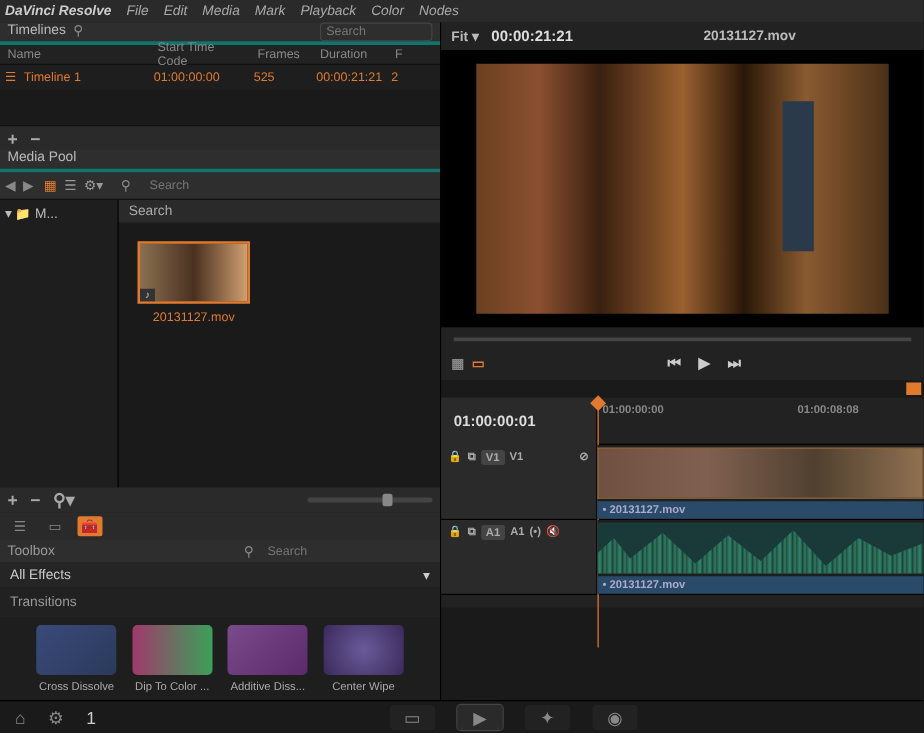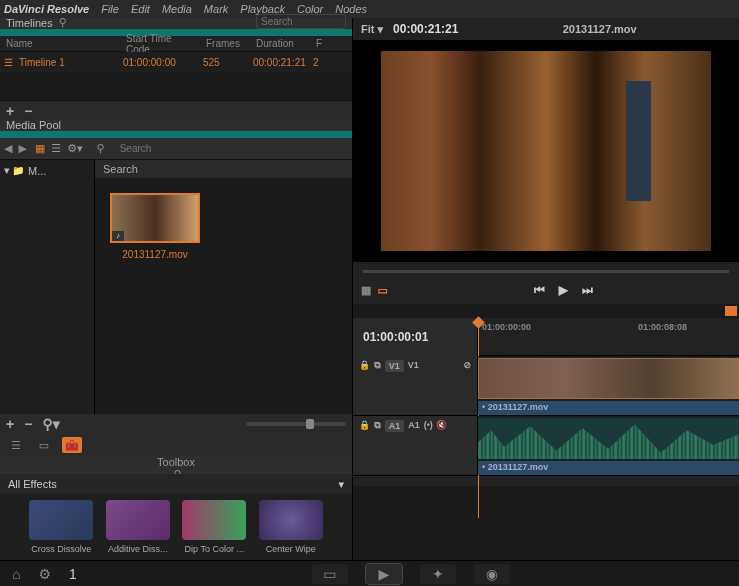--- a/index.html
+++ b/index.html
@@ -4,21 +4,21 @@
 <style>
 * { margin: 0; padding: 0; box-sizing: border-box; font-family: Arial, sans-serif; }
 body { background: #1a1a1a; color: #999; font-size: 11px; width: 739px; height: 586px; overflow: hidden; }
 .menubar { background: #2a2a2a; height: 18px; display: flex; align-items: center; padding: 0 4px; font-style: italic; }
 .menubar .app { color: #ccc; font-weight: bold; margin-right: 12px; }
 .menubar .item { color: #aaa; margin-right: 12px; cursor: pointer; }
 .main { display: flex; height: 542px; }
 .left { width: 353px; display: flex; flex-direction: column; border-right: 1px solid #000; }
 .right { flex: 1; display: flex; flex-direction: column; font-weight: bold; }
 
-.panel-header { background: #2e2e2e; height: 18px; display: flex; align-items: flex-end; padding: 0 6px; color: #bbb; border-bottom: 7px solid #0f766e; }
+.panel-header { background: #2e2e2e; height: 18px; display: flex; align-items: flex-start; padding: 0 6px; color: #bbb; border-bottom: 3px solid #0f766e; }
 .panel-header .title { flex: 0 0 auto; }
 .panel-header input { background: transparent; border: 1px solid #444; border-radius: 3px; color: #888; padding: 1px 4px; font-size: 10px; margin-left: auto; width: 90px; }
 .search-icon { color: #888; margin-right: 3px; margin-left: 6px; }
 
 .timelines-cols { display: flex; background: #222; height: 16px; align-items: center; color: #888; font-size: 10px; border-bottom: 1px solid #111;}
 .timelines-cols div { padding: 0 6px; }
 .tc-name { width: 120px; }
 .tc-start { width: 80px; }
 .tc-frames { width: 50px; }
 .tc-dur { width: 60px; }
@@ -49,21 +49,21 @@
 .clip-thumb .img { width: 90px; height: 50px; border: 2px solid #e07a2e; background: linear-gradient(90deg, #8a7050 0%, #4a3020 50%, #d0a070 100%); position: relative; }
 .clip-thumb .aud-badge { position: absolute; bottom: 0; left: 0; width: 12px; height: 10px; background: #333; color: #ccc; font-size: 8px; text-align: center; }
 .clip-thumb .label { color: #e07a2e; text-align: center; margin-top: 6px; font-size: 10px; }
 
 .mp-bottom-bar { background: #2a2a2a; height: 20px; display: flex; align-items: center; padding: 0 6px; gap: 10px; }
 
 .edit-tabs { background: #2a2a2a; height: 22px; display: flex; align-items: center; padding: 0 6px; gap: 8px; }
 .edit-tabs span { width: 20px; height: 16px; display: inline-flex; align-items: center; justify-content: center; cursor: pointer; color: #888; }
 .edit-tabs .active { background: #e07a2e; color: #222; border-radius: 2px; }
 
-.toolbox-header { background: #2e2e2e; height: 18px; display: flex; align-items: center; padding: 0 6px; flex-direction: column; }
+.toolbox-header { background: #2e2e2e; height: 18px; display: flex; align-items: center; padding: 0 6px; }
 .toolbox-header input { background: transparent; border: none; color: #888; font-size: 10px; margin-left: 8px; }
 .all-effects { background: #252525; height: 20px; padding: 4px 8px; color: #ccc; display: flex; align-items: center; justify-content: space-between; }
 .transitions-label { padding: 6px 8px; color: #999; background: #212121; }
 .transitions-row { display: flex; gap: 10px; padding: 6px 28px; background: #1e1e1e; }
 .trans-item { width: 70px; text-align: center; }
 .trans-thumb { width: 64px; height: 40px; border-radius: 4px; margin: 0 auto 4px; }
 .tc1 { background: linear-gradient(135deg, #3a4a7a, #2a3a5a); }
 .tc2 { background: linear-gradient(135deg, #7a4a8a, #5a2a6a); }
 .tc3 { background: linear-gradient(90deg, #a03a6a, #3aa05a); }
 .tc4 { background: radial-gradient(circle, #6a5a9a, #3a2a5a); }
@@ -216,32 +216,33 @@
     <div class="toolbox-header">
       <span>Toolbox</span>
       <span style="flex:1"></span>
       <span class="search-icon">⚲</span>
       <input placeholder="Search" style="">
     </div>
     <div class="all-effects">
       <span>All Effects</span>
       <span>▾</span>
     </div>
+    <div class="transitions-label">Transitions</div>
     <div class="transitions-row">
       <div class="trans-item">
         <div class="trans-thumb tc1"></div>
         <div class="trans-label">Cross Dissolve</div>
       </div>
       <div class="trans-item">
+        <div class="trans-thumb tc3"></div>
+        <div class="trans-label">Dip To Color ...</div>
+      </div>
+      <div class="trans-item">
         <div class="trans-thumb tc2"></div>
         <div class="trans-label">Additive Diss...</div>
-      </div>
-      <div class="trans-item">
-        <div class="trans-thumb tc3"></div>
-        <div class="trans-label">Dip To Color ...</div>
       </div>
       <div class="trans-item">
         <div class="trans-thumb tc4"></div>
         <div class="trans-label">Center Wipe</div>
       </div>
     </div>
   </div>
 
   <div class="right">
     <div class="viewer-header">

